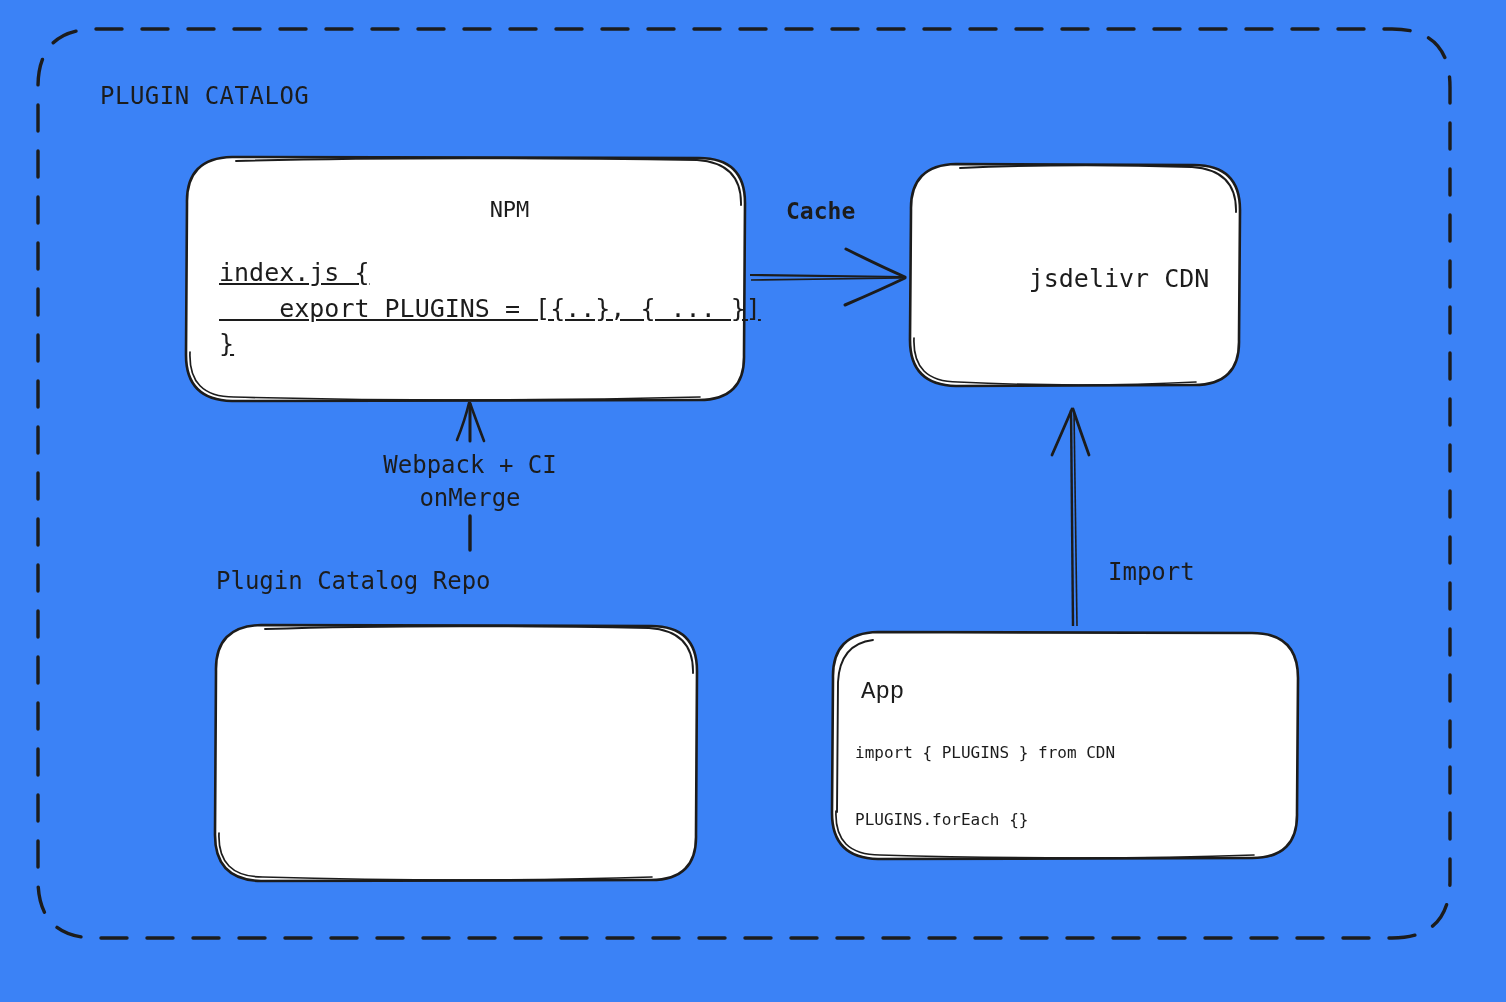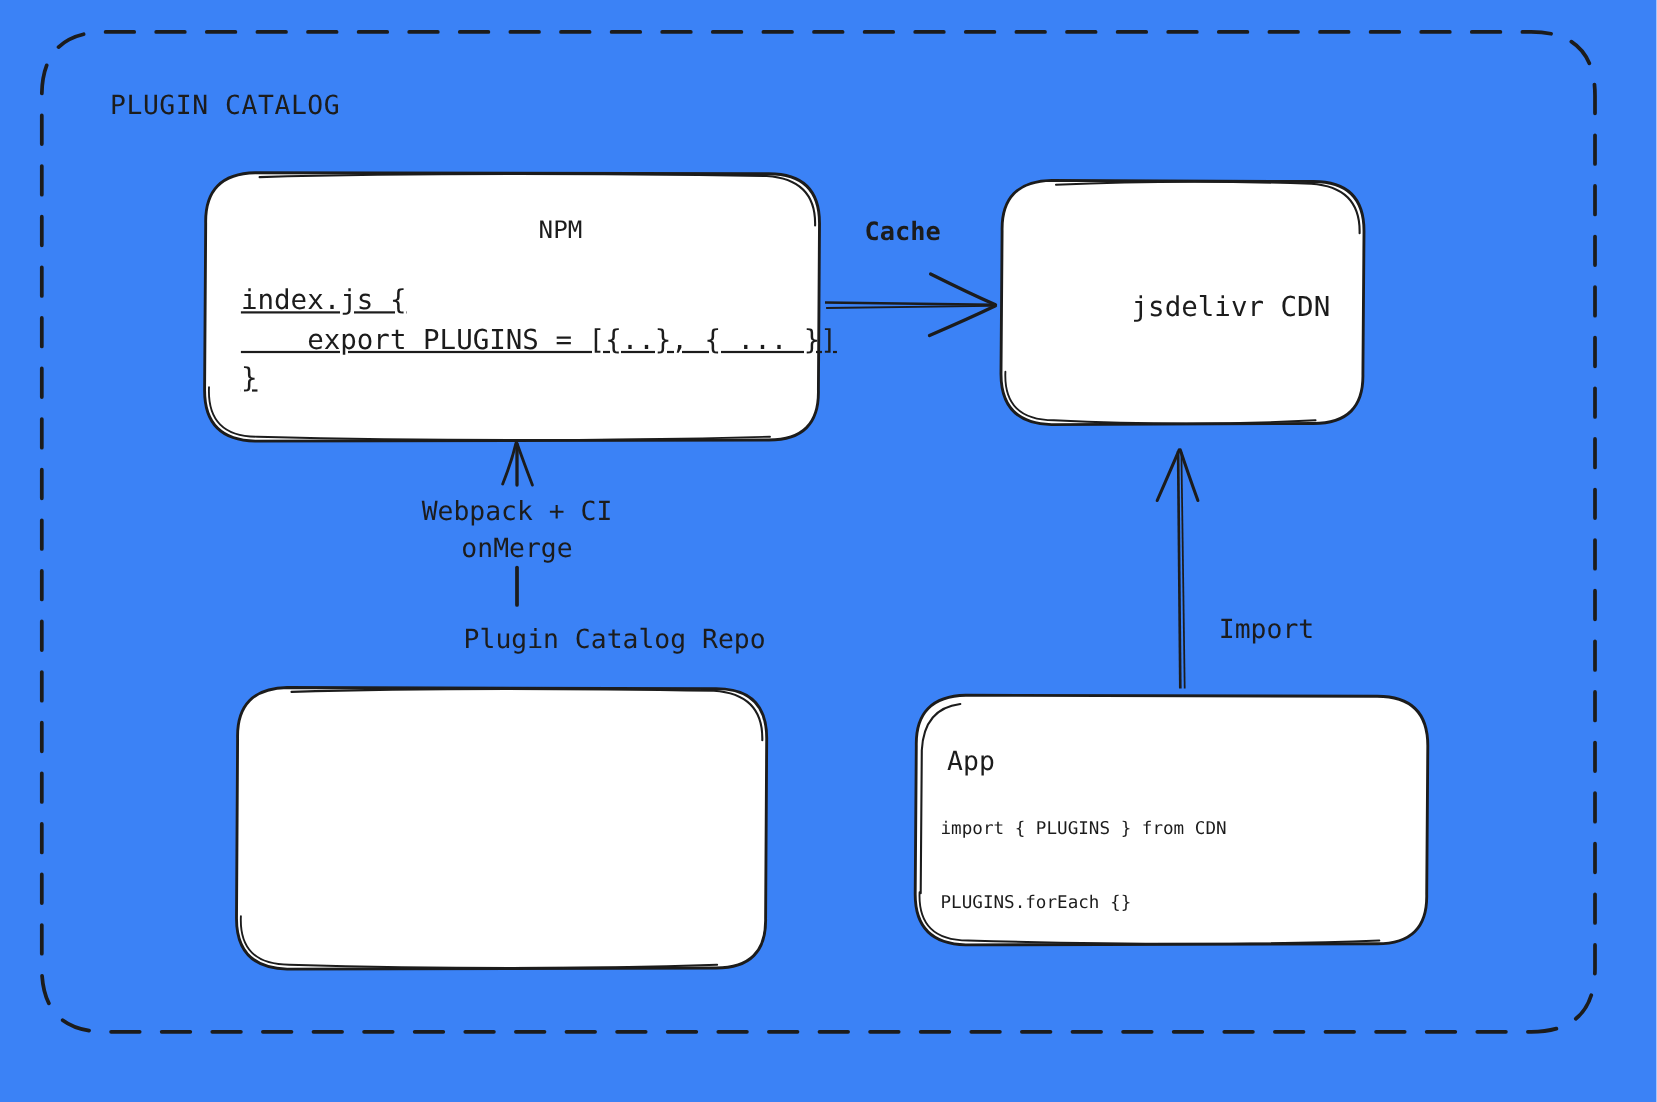--- a/index.html
+++ b/index.html
@@ -69,39 +69,40 @@
     top: 449px;
     width: 380px;
     text-align: center;
     font-size: 24px;
     line-height: 1.36;
   }
   .repo-lbl {
     left: 216px;
     top: 569px;
     width: 480px;
-    text-align: right;
+    text-align: left;
     font-size: 24px;
   }
   .repo-code {
     left: 222px;
     top: 708px;
     font-size: 25px;
     line-height: 1.42;
   }
   .import-lbl {
     left: 1108px;
     top: 519px;
     font-size: 24px;
     margin-top: 41px;
   }
   .app-title {
     left: 861px;
     top: 680px;
     font-size: 24px;
+    font-family: Liberation Mono, monospace;
   }
   .app-code {
     left: 855px;
     top: 736px;
     font-size: 16px;
     line-height: 2.1;
   }
 </style>
 </head>
 <body>

